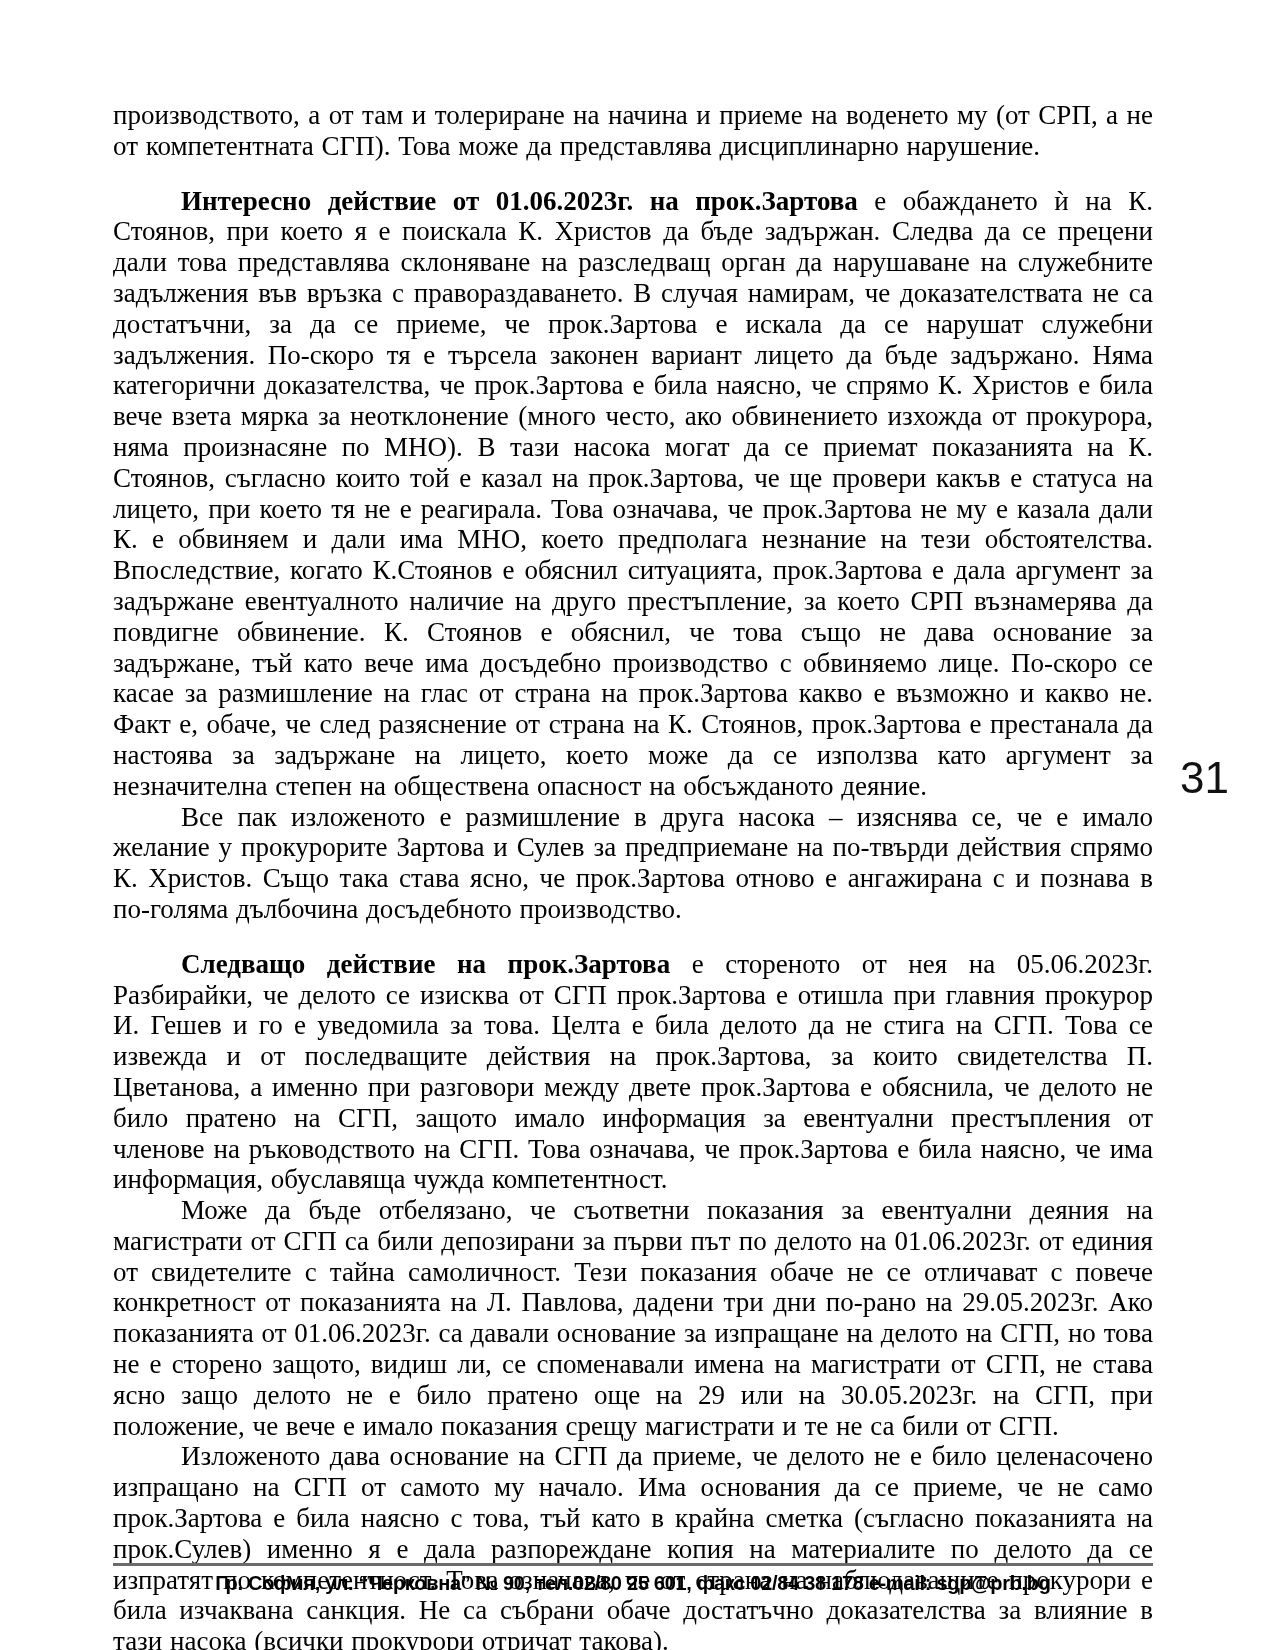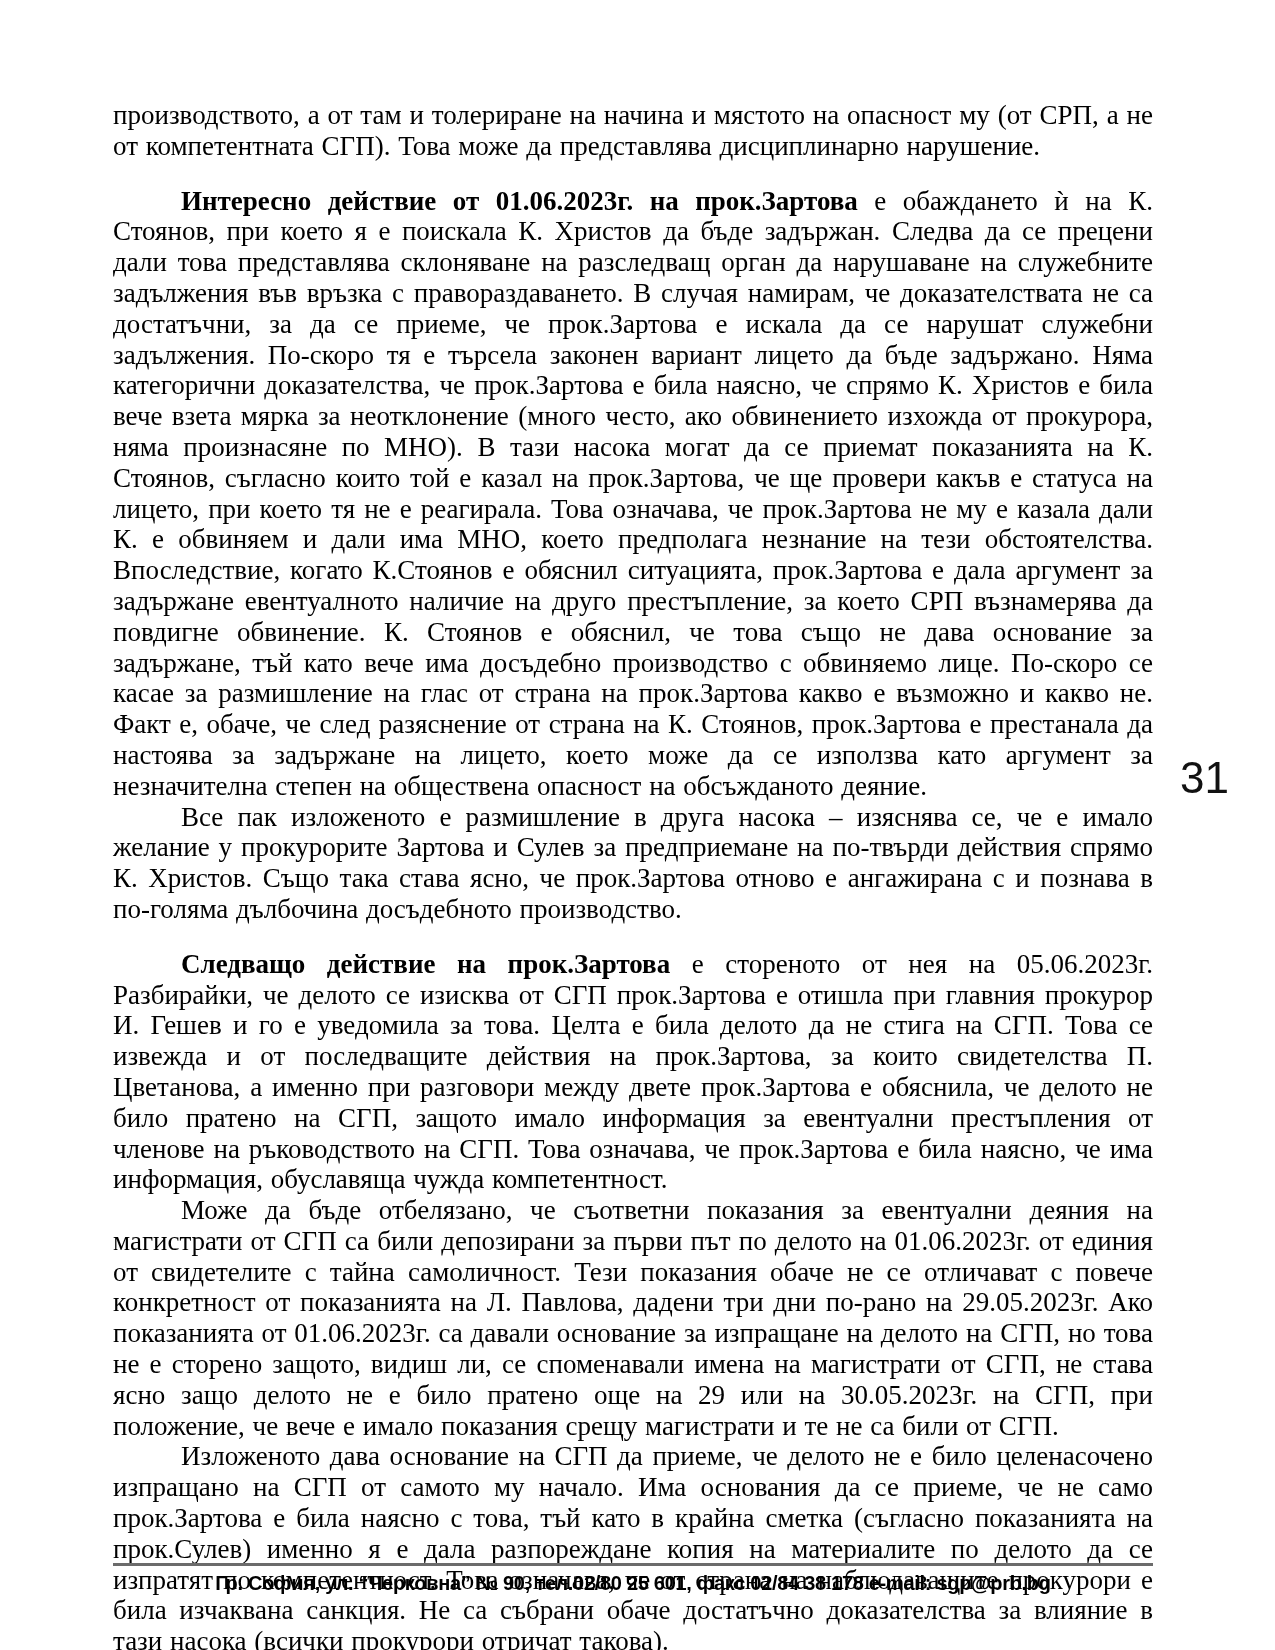--- a/index.html
+++ b/index.html
@@ -69,21 +69,21 @@
     color: #000000;
   }
 </style>
 </head>
 <body>
 
 <div class="page">
 
   <div class="content">
 
-    <p class="continuation">производството, а от там и толериране на начина и мястото на опасност му (от СРП, а не от компетентната СГП). Това може да представлява дисциплинарно нарушение.</p>
+    <p class="continuation">производството, а от там и толериране на начина и приеме на воденето му (от СРП, а не от компетентната СГП). Това може да представлява дисциплинарно нарушение.</p>
 
     <p class="block-gap"><b>Интересно действие от 01.06.2023г. на прок.Зартова</b><span> е обаждането ѝ на К. Стоянов, при което я е поискала К. Христов да бъде задържан. Следва да се прецени дали това представлява склоняване на разследващ орган да нарушаване на служебните задължения във връзка с правораздаването. В случая намирам, че доказателствата не са достатъчни, за да се приеме, че прок.Зартова е искала да се нарушат служебни задължения. По-скоро тя е търсела законен вариант лицето да бъде задържано. Няма категорични доказателства, че прок.Зартова е била наясно, че спрямо К. Христов е била вече взета мярка за неотклонение (много често, ако обвинението изхожда от прокурора, няма произнасяне по МНО). В тази насока могат да се приемат показанията на К. Стоянов, съгласно които той е казал на прок.Зартова, че ще провери какъв е статуса на лицето, при което тя не е реагирала. Това означава, че прок.Зартова не му е казала дали К. е обвиняем и дали има МНО, което предполага незнание на тези обстоятелства. Впоследствие, когато К.Стоянов е обяснил ситуацията, прок.Зартова е дала аргумент за задържане евентуалното наличие на друго престъпление, за което СРП възнамерява да повдигне обвинение. К. Стоянов е обяснил, че това също не дава основание за задържане, тъй като вече има досъдебно производство с обвиняемо лице. По-скоро се касае за размишление на глас от страна на прок.Зартова какво е възможно и какво не. Факт е, обаче, че след разяснение от страна на К. Стоянов, прок.Зартова е престанала да настоява за задържане на лицето, което може да се използва като аргумент за незначителна степен на обществена опасност на обсъжданото деяние.</span></p>
 
     <p>Все пак изложеното е размишление в друга насока – изяснява се, че е имало желание у прокурорите Зартова и Сулев за предприемане на по-твърди действия спрямо К. Христов. Също така става ясно, че прок.Зартова отново е ангажирана с и познава в по-голяма дълбочина досъдебното производство.</p>
 
     <p class="block-gap"><b>Следващо действие на прок.Зартова</b><span> е стореното от нея на 05.06.2023г. Разбирайки, че делото се изисква от СГП прок.Зартова е отишла при главния прокурор И. Гешев и го е уведомила за това. Целта е била делото да не стига на СГП. Това се извежда и от последващите действия на прок.Зартова, за които свидетелства П. Цветанова, а именно при разговори между двете прок.Зартова е обяснила, че делото не било пратено на СГП, защото имало информация за евентуални престъпления от членове на ръководството на СГП. Това означава, че прок.Зартова е била наясно, че има информация, обуславяща чужда компетентност.</span></p>
 
     <p>Може да бъде отбелязано, че съответни показания за евентуални деяния на магистрати от СГП са били депозирани за първи път по делото на 01.06.2023г. от единия от свидетелите с тайна самоличност. Тези показания обаче не се отличават с повече конкретност от показанията на Л. Павлова, дадени три дни по-рано на 29.05.2023г. Ако показанията от 01.06.2023г. са давали основание за изпращане на делото на СГП, но това не е сторено защото, видиш ли, се споменавали имена на магистрати от СГП, не става ясно защо делото не е било пратено още на 29 или на 30.05.2023г. на СГП, при положение, че вече е имало показания срещу магистрати и те не са били от СГП.</p>
 
     <p>Изложеното дава основание на СГП да приеме, че делото не е било целенасочено изпращано на СГП от самото му начало. Има основания да се приеме, че не само прок.Зартова е била наясно с това, тъй като в крайна сметка (съгласно показанията на прок.Сулев) именно я е дала разпореждане копия на материалите по делото да се изпратят по компетентност. Това означава, че от страна на наблюдаващите прокурори е била изчаквана санкция. Не са събрани обаче достатъчно доказателства за влияние в тази насока (всички прокурори отричат такова).</p>

